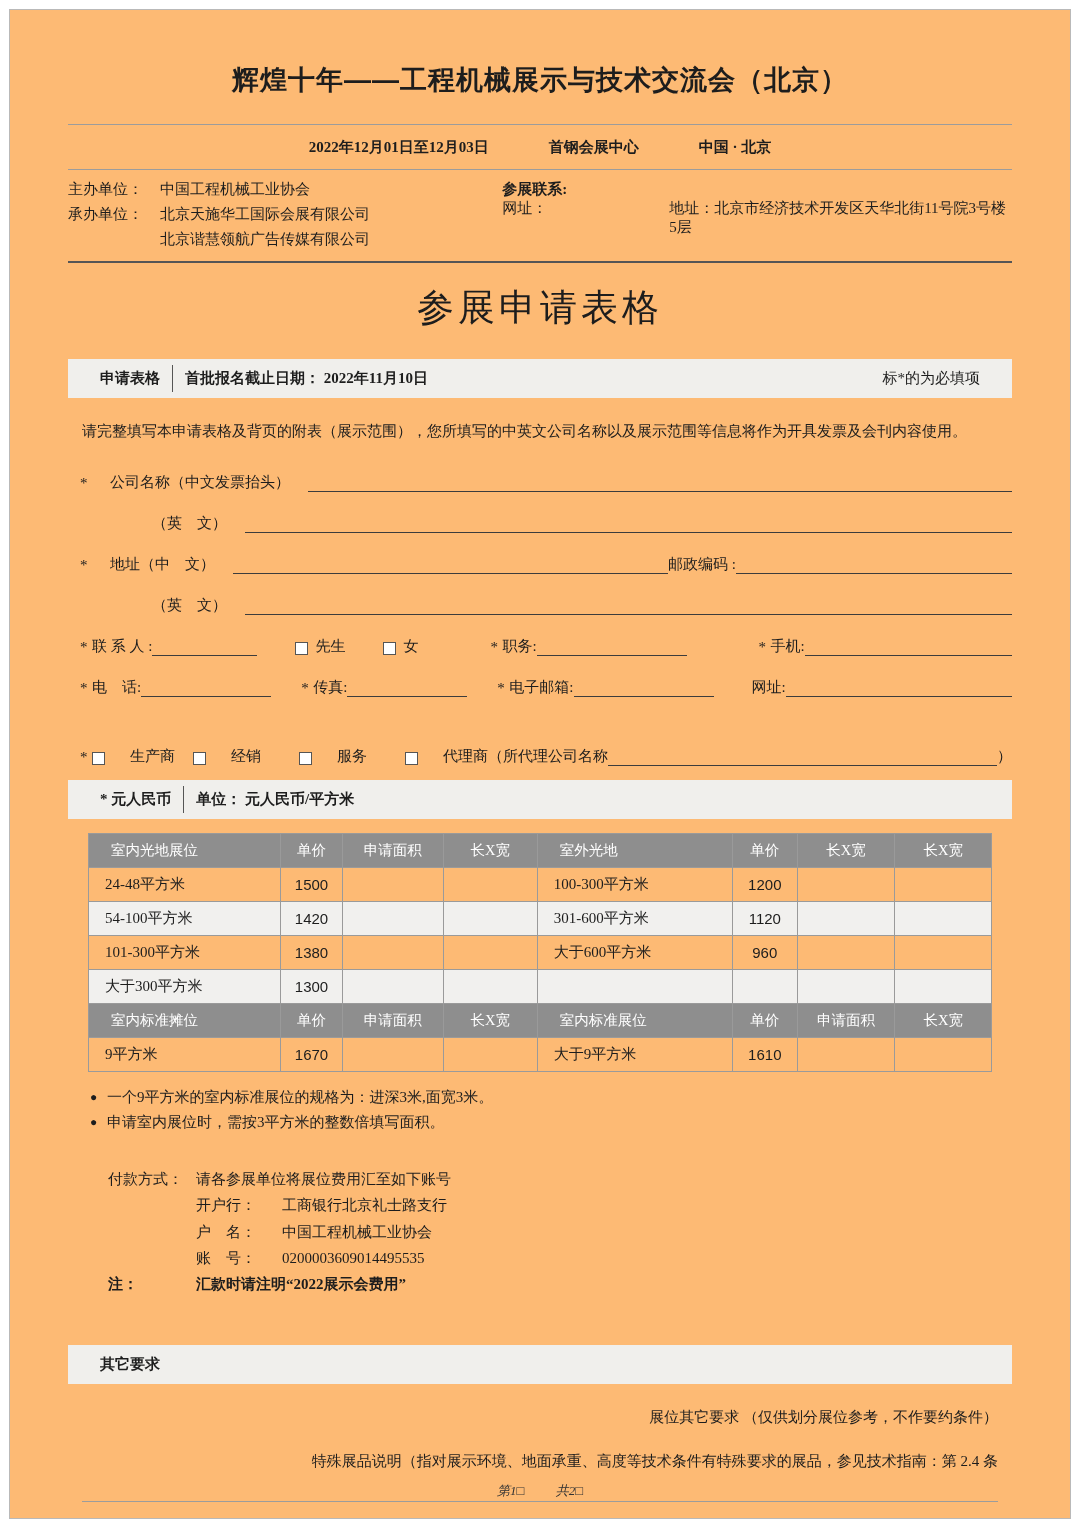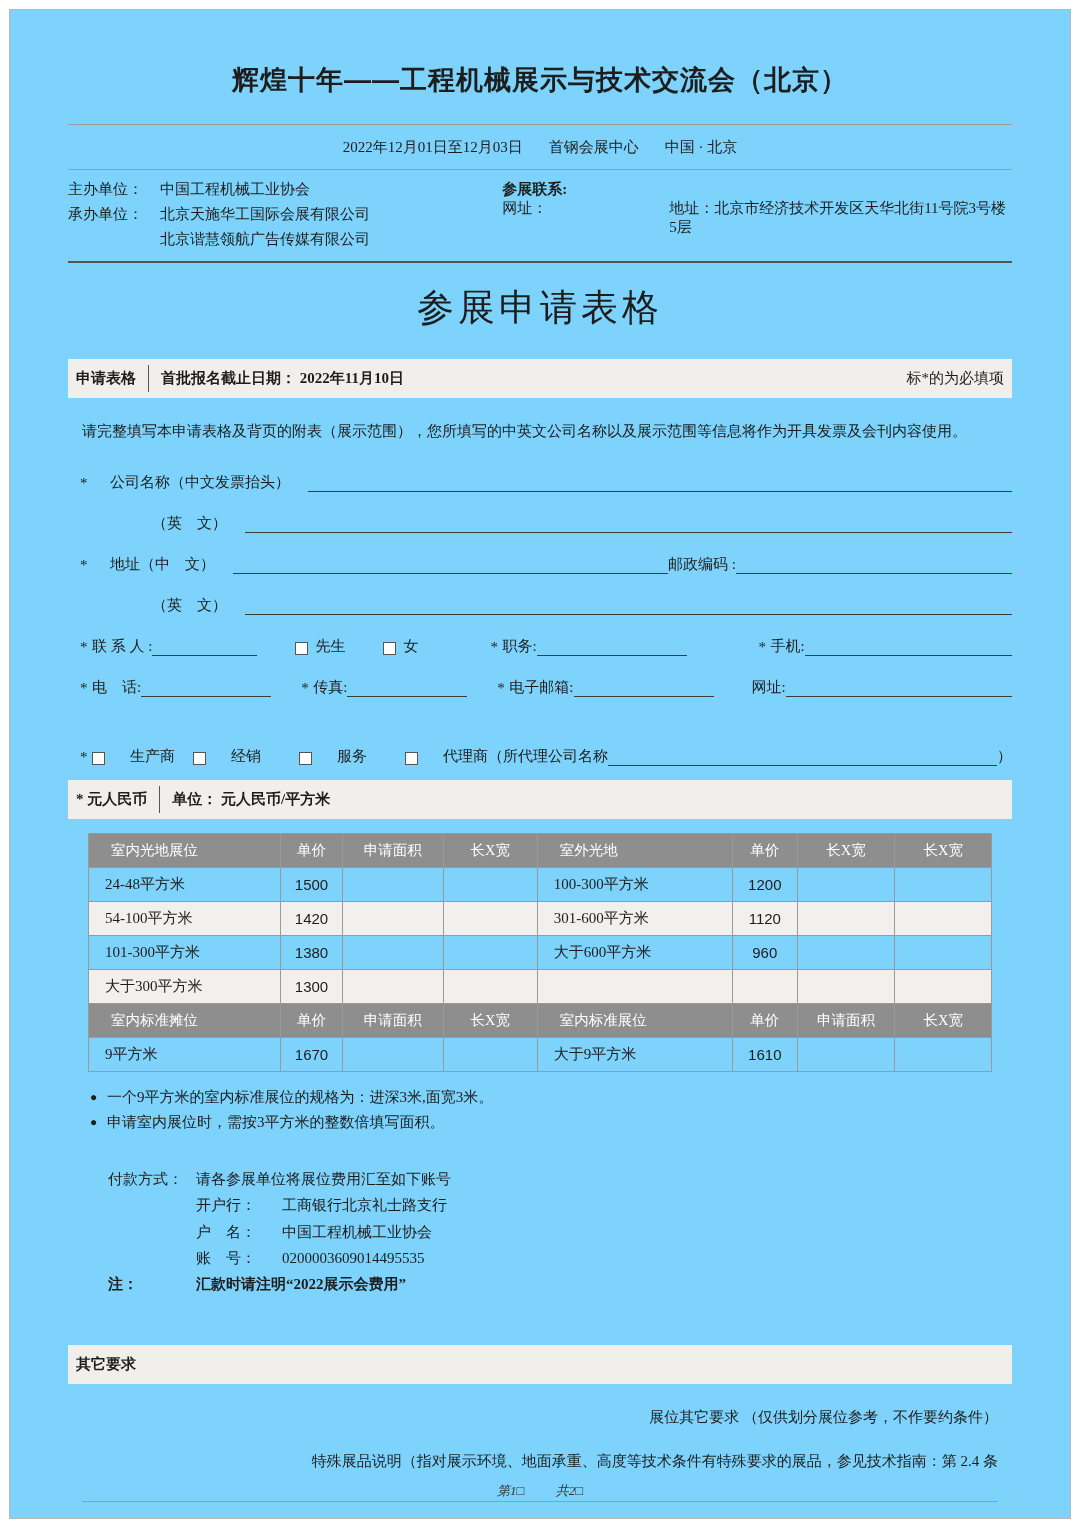--- a/index.html
+++ b/index.html
@@ -7,37 +7,37 @@
   body {
     width:1080px; height:1528px;
     font-family:"Liberation Serif","DejaVu Serif",serif;
     color:#1d1d1d;
   }
   .page {
     position:relative;
     width:1062px; height:1510px;
     margin:9px auto;
     border:1px solid #b9b9b9;
-    background:#7dd3fc;
+    background:#fdba74;
     overflow:hidden;
   }
   .content { padding:0 58px; }
 
   
   .main-title {
     text-align:center;
     font-family:"Liberation Sans","DejaVu Sans",sans-serif;
     font-weight:bold; font-size:27px; letter-spacing:1px;
     padding-top:52px; padding-bottom:26px;
   }
   .rule  { border-top:1px solid #9c9c9c; }
   .rule2 { border-top:2px solid #555; }
   .date-row {
-    display:flex; justify-content:center; gap:26px;
-    font-weight:normal; font-size:15px;
+    display:flex; justify-content:center; gap:60px;
+    font-weight:bold; font-size:15px;
     padding:13px 0 12px 0;
   }
   .org-block { display:flex; padding:10px 0 12px 0; font-size:15px; }
   .org-left { width:46%; }
   .org-left .org-line { display:flex; margin-bottom:6px; }
   .org-left .org-label { width:92px; }
   .org-indent { margin-left:92px; }
   .org-right { flex:1; display:flex; flex-direction:column; }
   .contact-line { font-weight:bold; }
   .web-addr-line { display:flex; }
@@ -46,21 +46,21 @@
   
   .form-title {
     text-align:center; font-size:37px; letter-spacing:4px;
     padding:20px 0 26px 0;
   }
 
   
   .bar {
     background:#f0efec;
     display:flex; align-items:center;
-    min-height:39px; padding:6px 8px;
+    min-height:39px; padding:6px 32px;
     font-size:15px; font-weight:bold;
     margin-bottom:4px;
   }
   .bar .sep { border-left:1px solid #555; margin:0 12px; align-self:stretch; }
   .bar .right { margin-left:auto; font-weight:normal; }
 
   .intro { font-size:15px; padding:20px 14px 10px 14px; }
 
   
   .frow { display:flex; align-items:flex-end; font-size:15px; margin-top:22px; }

